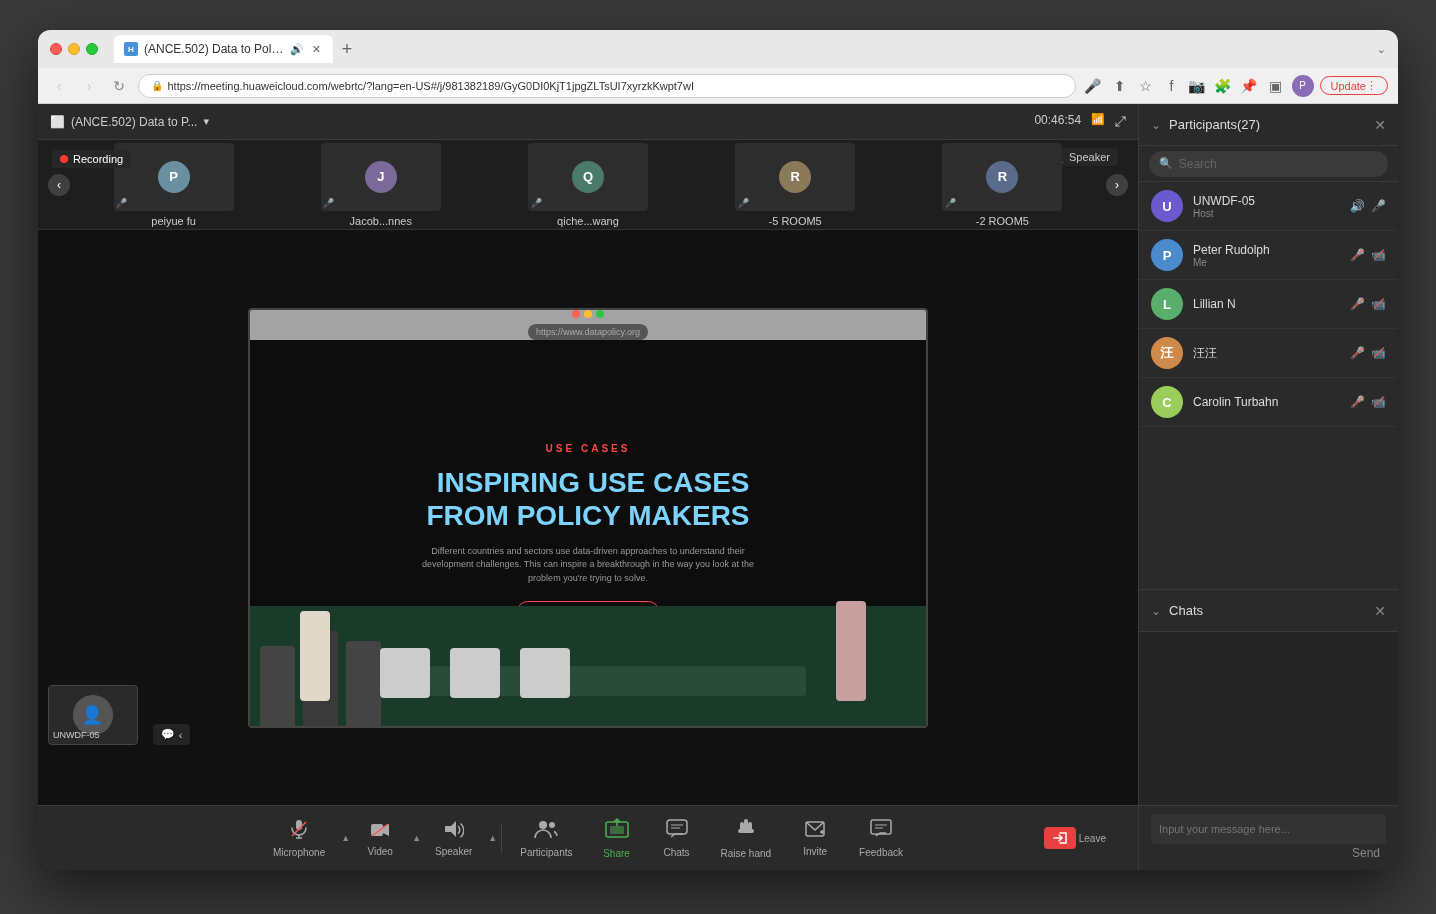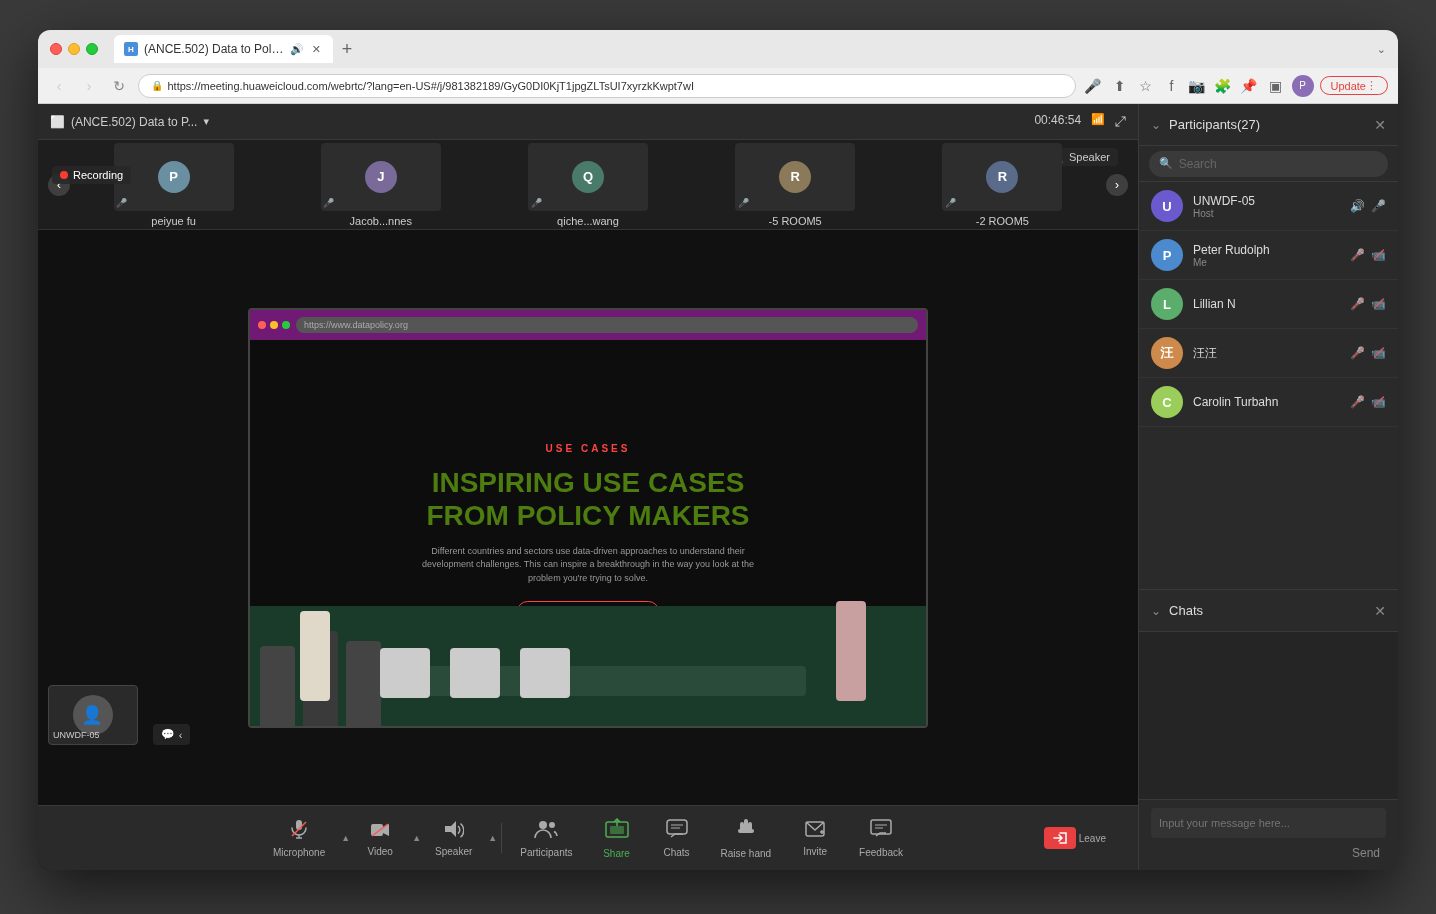--- a/index.html
+++ b/index.html
@@ -223,21 +223,21 @@
       gap: 10px;
       font-size: 12px;
       color: #ccc;
     }
     .signal-icon { font-size: 11px; }
     .expand-icon { cursor: pointer; font-size: 14px; }
 
     
     .recording-badge {
       position: absolute;
-      top: 62px;
+      top: 46px;
       left: 14px;
       background: rgba(40,40,40,0.85);
       border-radius: 4px;
       padding: 3px 8px;
       display: flex;
       align-items: center;
       gap: 5px;
       z-index: 10;
     }
     .recording-dot {
@@ -362,25 +362,26 @@
       width: 680px;
       height: 420px;
       background: #222;
       border: 2px solid #444;
       border-radius: 4px;
       position: relative;
       overflow: hidden;
     }
     .presentation-browser-bar {
       height: 30px;
-      background: #701a75;
+      background: #a3a3a3;
       display: flex;
       align-items: center;
       padding: 0 8px;
       gap: 6px;
+      flex-direction: column;
     }
     .pres-traffic {
       display: flex;
       gap: 4px;
     }
     .pres-tl {
       width: 8px;
       height: 8px;
       border-radius: 50%;
     }
@@ -407,24 +408,24 @@
     }
     .use-cases-label {
       color: #ff4444;
       font-size: 10px;
       letter-spacing: 3px;
       text-transform: uppercase;
       margin-bottom: 12px;
       font-weight: 600;
     }
     .inspiring-title {
-      color: #4d7c0f;
+      color: #7dd3fc;
       font-size: 28px;
       font-weight: 900;
-      text-align: center;
+      text-align: right;
       line-height: 1.2;
       margin-bottom: 12px;
       text-transform: uppercase;
     }
     .inspiring-desc {
       color: #999;
       font-size: 9px;
       text-align: center;
       max-width: 360px;
       line-height: 1.5;
@@ -701,21 +702,20 @@
     .chat-messages-area {
       flex: 1;
       background: #252525;
       overflow-y: auto;
     }
     .chat-input-area {
       padding: 8px 12px;
       border-top: 1px solid #3a3a3a;
       display: flex;
       flex-direction: column;
-      gap: 6px;
     }
     .chat-input {
       width: 100%;
       background: #333;
       border: none;
       border-radius: 4px;
       padding: 6px 8px;
       color: #666;
       font-size: 11px;
       resize: none;

